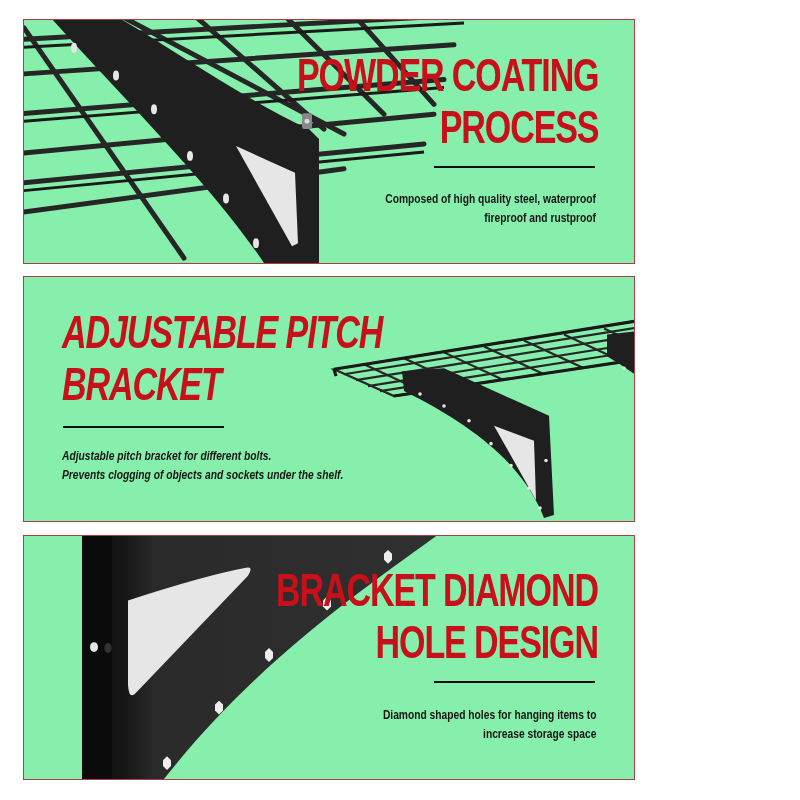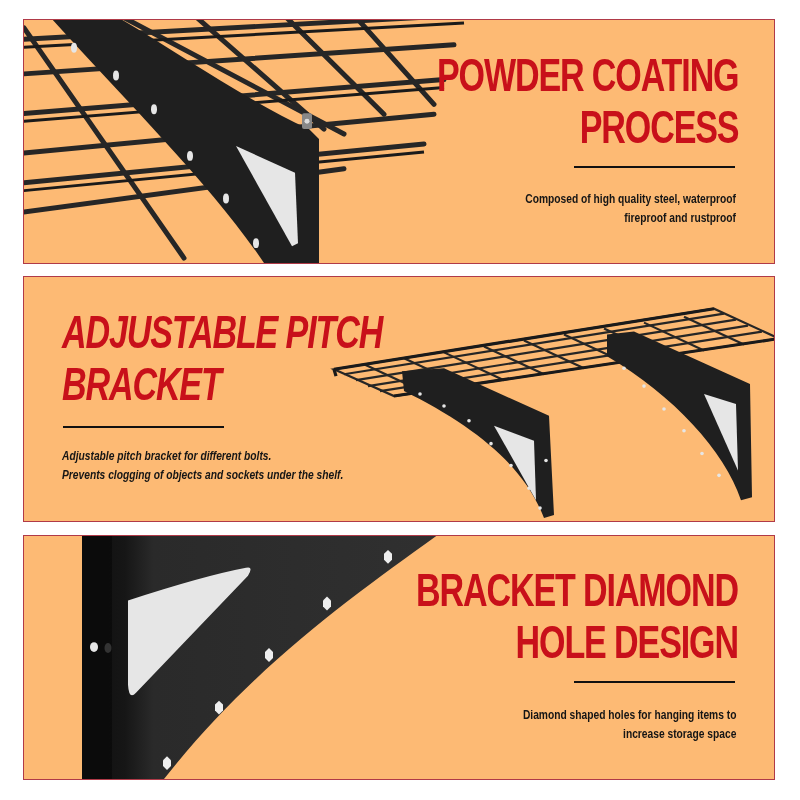--- a/index.html
+++ b/index.html
@@ -1,19 +1,19 @@
 <!DOCTYPE html>
 <html><head>
 <meta charset="utf-8">
 <style>
   html, body { margin: 0; padding: 0; background: #ffffff; }
   body { width: 800px; height: 800px; position: relative; overflow: hidden; font-family: "Liberation Sans", "DejaVu Sans", sans-serif; }
   .panel {
-    position: absolute; left: 23px; width: 752px;
-    background: #fdba74; border: 1.5px solid #b03a48; box-sizing: border-box; overflow: hidden;
+    position: absolute; left: 23px; width: 612px;
+    background: #86efac; border: 1.5px solid #b03a48; box-sizing: border-box; overflow: hidden;
   }
   #p1 { top: 19px; height: 245px; }
   #p2 { top: 276px; height: 246px; font-style: italic; }
   #p3 { top: 535px; height: 245px; }
   .art { position: absolute; left: 0; top: 0; width: 752px; height: 100%; }
   .title {
     position: absolute; color: #c8101a; font-weight: 700;
     font-family: "Liberation Sans", "DejaVu Sans", sans-serif;
     font-size: 46px; line-height: 52px; letter-spacing: -1.5px;
     transform: scaleX(0.74); white-space: nowrap; margin: 0;

